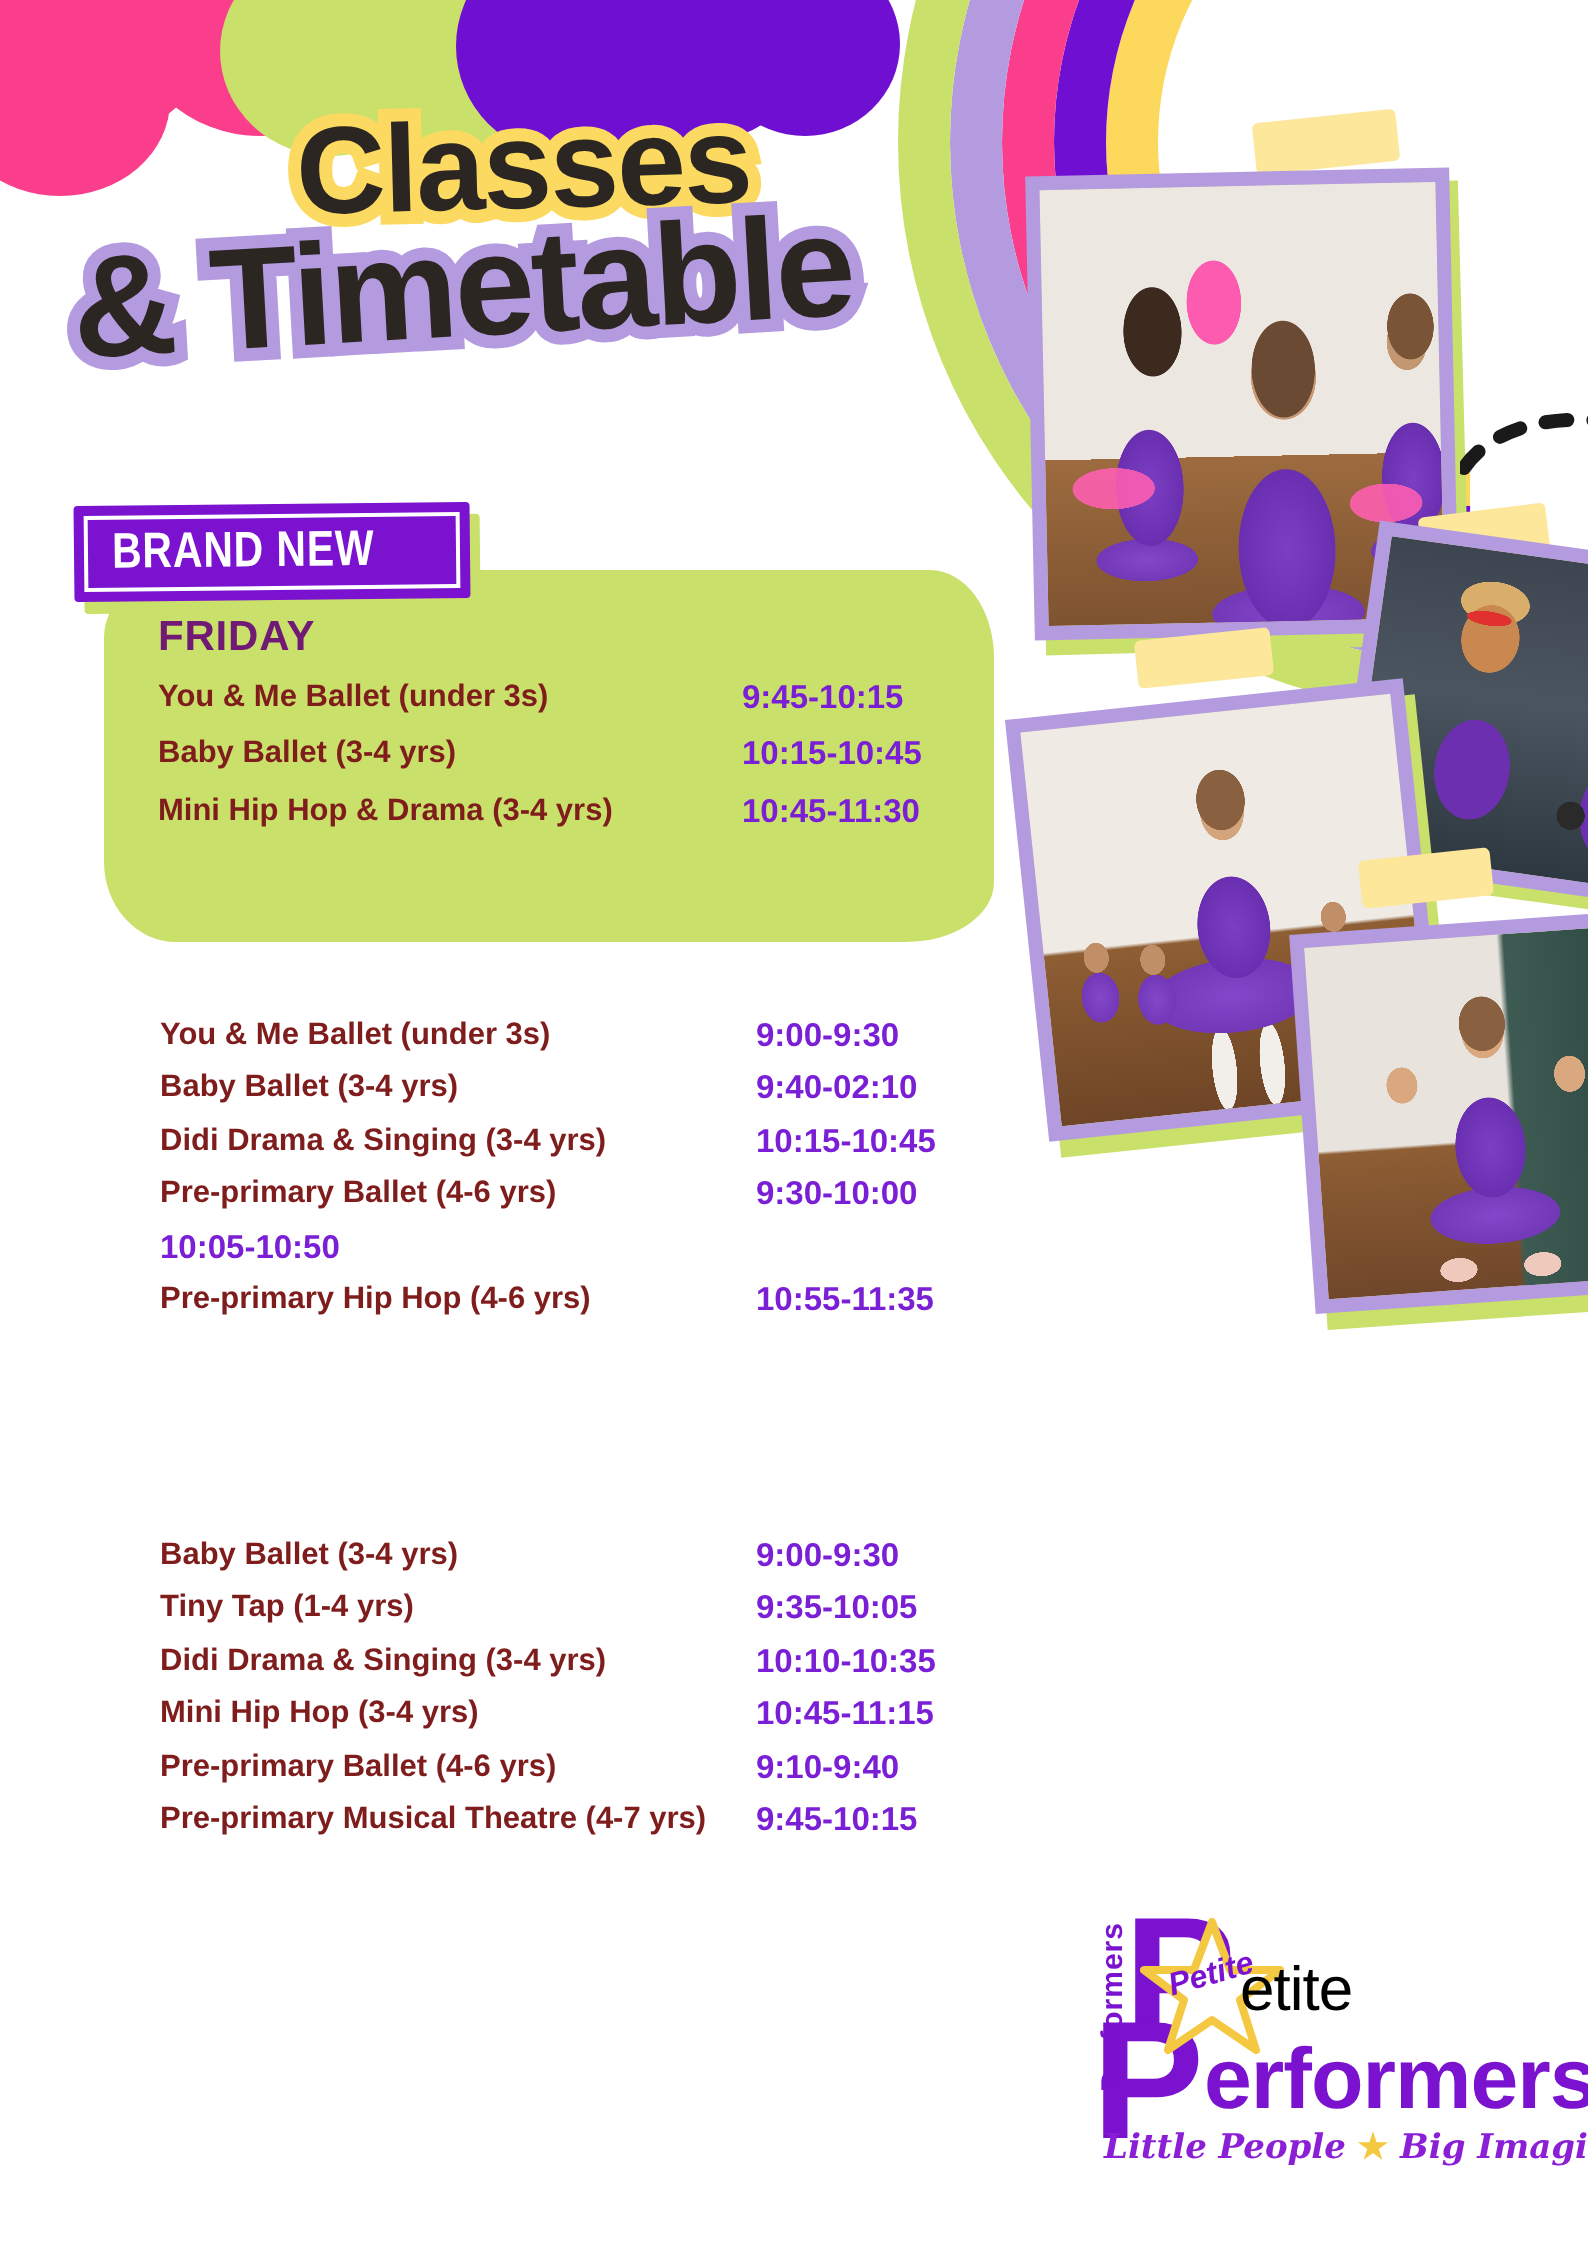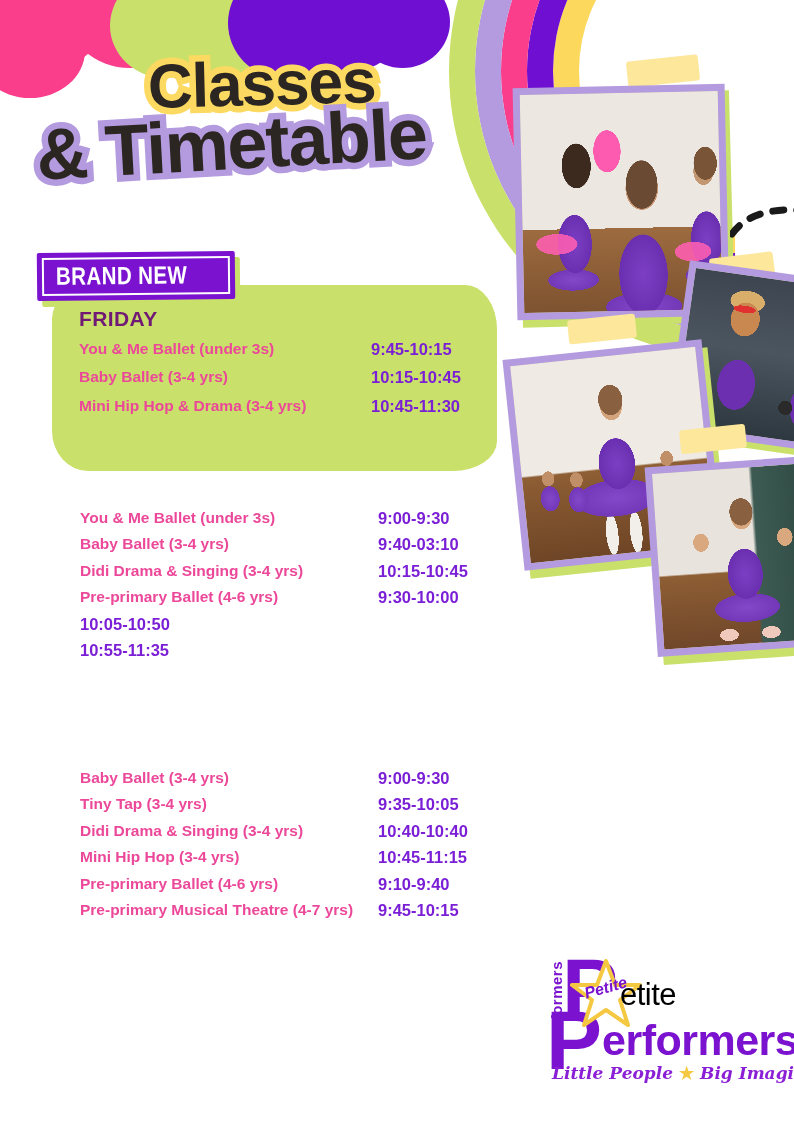--- a/index.html
+++ b/index.html
@@ -87,21 +87,21 @@
     font-size:21px;font-weight:bold;color:#701a75;letter-spacing:0.4px;
   }
   .day-pill{
     display:inline-block;background:#FCD85C;color:#2B2622;
     font-size:20px;font-weight:bold;letter-spacing:0.4px;
     padding:5px 13px 6px 13px;border-radius:9px;
   }
   .rows{width:100%;}
   .row{display:flex;align-items:flex-start;}
   .cls{
-    color:#ec4899;font-size:15.5px;font-weight:bold;line-height:1.18;
+    color:#7f1d1d;font-size:15.5px;font-weight:bold;line-height:1.18;
   }
   .time{
     color:#7B1FD6;font-size:16.5px;font-weight:bold;line-height:1.18;white-space:nowrap;
   }
 
   #friday-block{position:absolute;left:79px;top:307px;width:410px;z-index:5;}
   #friday-block .day-head-plain{margin-bottom:9px;}
   #friday-block .row{margin-bottom:9px;}
   #friday-block .cls{width:292px;}
 
@@ -311,52 +311,53 @@
   </div>
 
   <div id="saturday-block">
     <div class="rows">
       <div class="row">
         <div class="cls">You &amp; Me Ballet (under 3s)</div>
         <div class="time">9:00-9:30</div>
       </div>
       <div class="row">
         <div class="cls">Baby Ballet (3-4 yrs)</div>
-        <div class="time">9:40-03:10</div>
+        <div class="time">9:40-02:10</div>
       </div>
       <div class="row">
         <div class="cls">Didi Drama &amp; Singing (3-4 yrs)</div>
         <div class="time">10:15-10:45</div>
       </div>
       <div class="row">
         <div class="cls">Pre-primary Ballet (4-6 yrs)</div>
         <div class="time">9:30-10:00</div>
       </div>
       <div class="row">
         <div class="time">10:05-10:50</div>
       </div>
       <div class="row">
+        <div class="cls">Pre-primary Hip Hop (4-6 yrs)</div>
         <div class="time">10:55-11:35</div>
       </div>
     </div>
   </div>
 
   <div id="sunday-block">
     <div class="rows">
       <div class="row">
         <div class="cls">Baby Ballet (3-4 yrs)</div>
         <div class="time">9:00-9:30</div>
       </div>
       <div class="row">
-        <div class="cls">Tiny Tap (3-4 yrs)</div>
+        <div class="cls">Tiny Tap (1-4 yrs)</div>
         <div class="time">9:35-10:05</div>
       </div>
       <div class="row">
         <div class="cls">Didi Drama &amp; Singing (3-4 yrs)</div>
-        <div class="time">10:40-10:40</div>
+        <div class="time">10:10-10:35</div>
       </div>
       <div class="row">
         <div class="cls">Mini Hip Hop (3-4 yrs)</div>
         <div class="time">10:45-11:15</div>
       </div>
       <div class="row">
         <div class="cls">Pre-primary Ballet (4-6 yrs)</div>
         <div class="time">9:10-9:40</div>
       </div>
       <div class="row">

